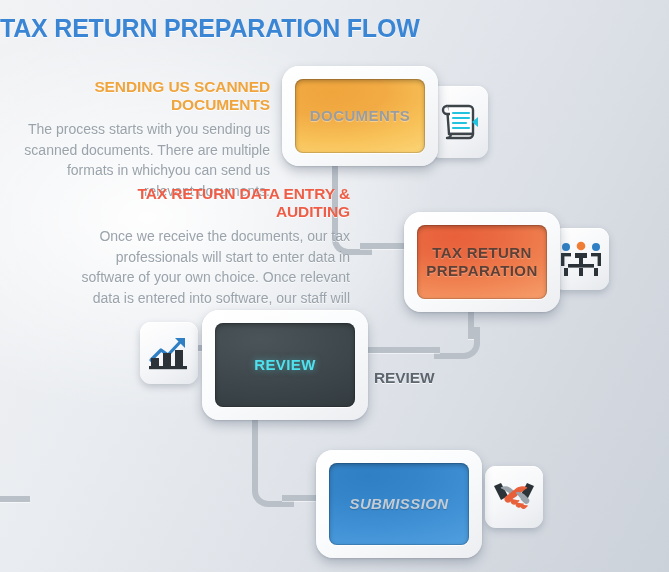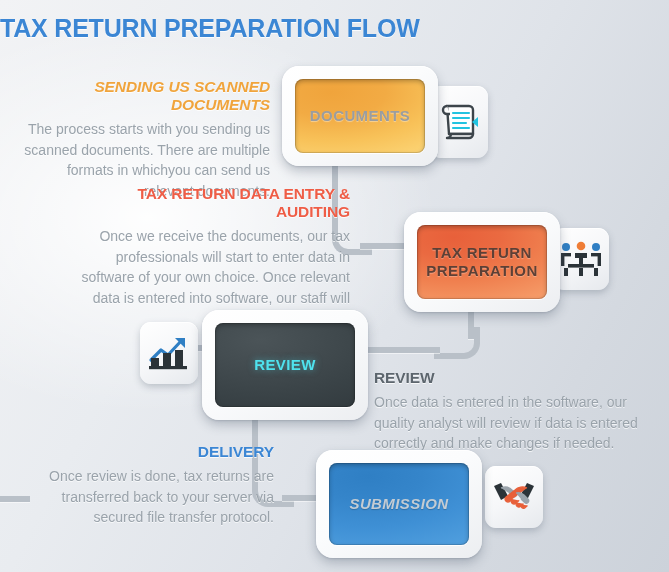--- a/index.html
+++ b/index.html
@@ -132,21 +132,21 @@
     letter-spacing: -0.1px;
     text-shadow: 0 1px 0 rgba(255,255,255,0.8);
   }
   .block p {
     margin: 0;
     font-size: 14px;
     line-height: 1.48;
     color: #9aa3ab;
     text-shadow: 0 1px 0 rgba(255,255,255,0.7);
   }
-  .h-orange { color: #f0a43c; font-style: italic; }
+  .h-orange { color: #f0a43c; }
   .h-red    { color: #ef5d46; }
   .h-dark   { color: #5d666e; }
   .h-blue   { color: #3b86d4; }
   .ta-right { text-align: right; }
   .ta-left  { text-align: left; }
 </style>
 </head>
 <body>
 
 <div id="canvas">
@@ -255,21 +255,16 @@
     <p>The process starts with you sending us scanned documents. There are multiple formats in whichyou can send us relevant documents.</p>
   </div>
 
   <div class="block ta-right" style="left:60px; top:185px; width:290px;">
     <h3 class="h-red">TAX RETURN DATA ENTRY &amp; AUDITING</h3>
     <p>Once we receive the documents, our tax professionals will start to enter data in software of your own choice. Once relevant data is entered into software, our staff will review the information.</p>
   </div>
 
   <div class="block ta-left" style="left:374px; top:369px; width:264px;">
     <h3 class="h-dark">REVIEW</h3>
-    <p>Once data is entered in the software, our quality analyst will review if data is entered correctly and make changes if needed.</p>
-  </div>
-
-  <div class="block ta-right" style="left:42px; top:443px; width:232px;">
-    <h3 class="h-blue">DELIVERY</h3>
-    <p>Once review is done, tax returns are transferred back to your server via secured file transfer protocol.</p>
-  </div>
+  </div>
+
 
 </div>
 
 </body></html>

